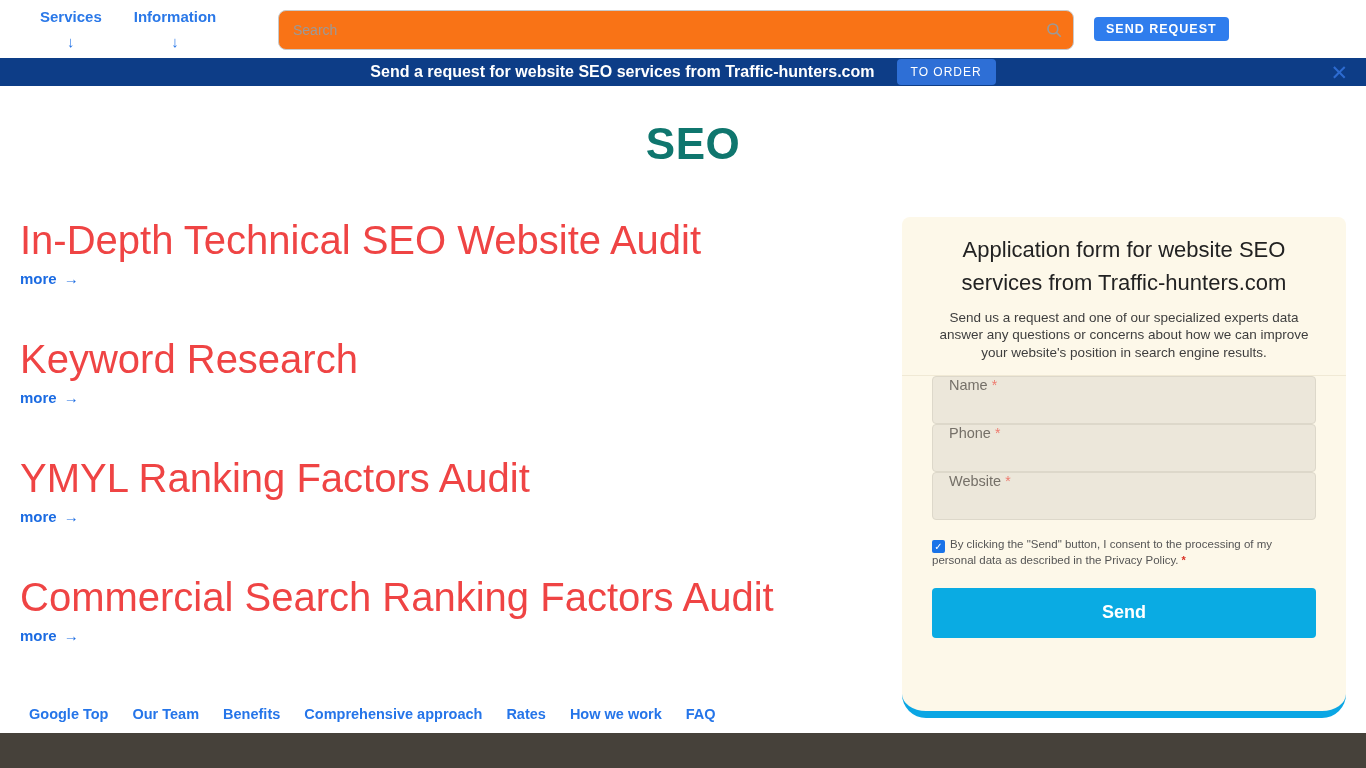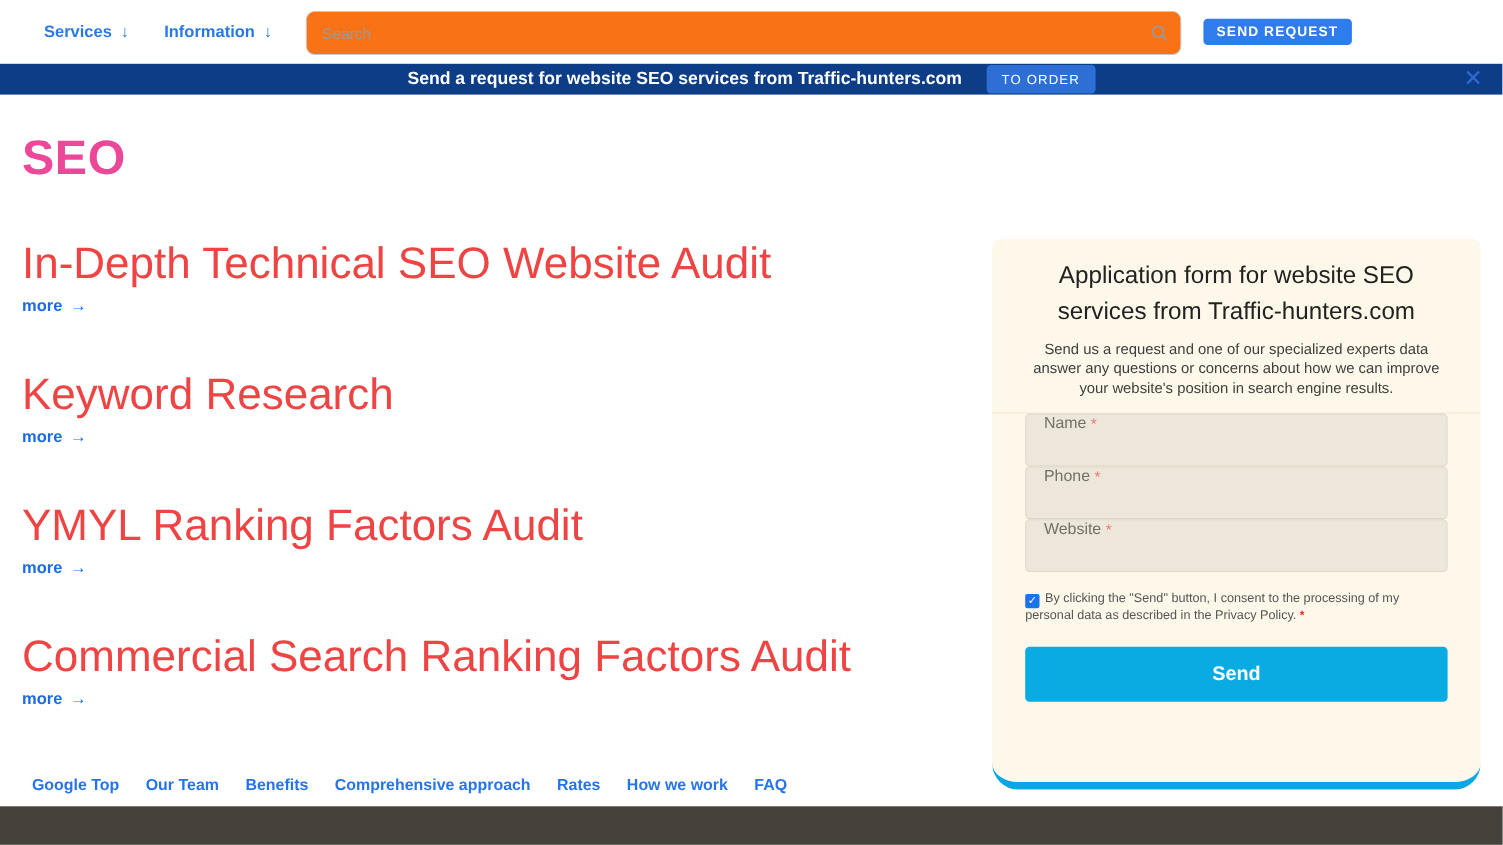--- a/index.html
+++ b/index.html
@@ -3,21 +3,21 @@
 <meta charset="utf-8">
 <style>
   * { margin:0; padding:0; box-sizing:border-box; }
   html,body { width:1366px; height:768px; overflow:hidden; background:#ffffff;
               font-family:"Liberation Sans", sans-serif; }
 
   
   .header { position:relative; height:58px; background:#ffffff; }
   .nav { position:absolute; left:40px; top:0; height:58px; display:flex; align-items:center; gap:32px; }
   .nav-item { display:flex; align-items:center; gap:8px; color:#2a78e8; font-weight:bold;
-              font-size:15px; cursor:pointer; }
+              font-size:15px; cursor:pointer;flex-direction:column; }
   .nav-item .arrow { font-size:15px; font-weight:bold; }
   .search-box { position:absolute; left:278px; top:10px; width:796px; height:40px;
                 border:1px solid #c9c9c9; border-radius:8px; background:#f97316;
                 display:flex; align-items:center; }
   .search-input { flex:1; border:none; outline:none; background:transparent;
                   padding:0 14px; font-size:14px; color:#444;
                   font-family:"Liberation Sans", sans-serif; }
   .search-input::placeholder { color:#9a9a9a; }
   .search-icon { width:38px; display:flex; align-items:center; justify-content:center;
                  color:#9a9a9a; cursor:pointer; }
@@ -32,21 +32,21 @@
   .banner-text { color:#ffffff; font-size:16px; font-weight:bold; }
   .to-order-btn { background:#2e6fd6; color:#fff; border:none; border-radius:4px;
                   height:26px; padding:0 14px; font-size:12px; font-weight:normal;
                   letter-spacing:1px; cursor:pointer;
                   font-family:"Liberation Sans", sans-serif; }
   .banner-close { position:absolute; right:18px; top:50%; transform:translateY(-50%);
                   color:#2d6bd0; font-size:21px; line-height:1; cursor:pointer; font-weight:normal; }
 
   
   .main { position:relative; padding:33px 0 0 20px; height:578px; }
-  .page-title { font-size:44px; font-weight:bold; color:#ec4899; letter-spacing:0.5px; }
+  .page-title { font-size:44px; font-weight:bold; color:#0f766e; letter-spacing:0.5px;text-align:center; }
   .service { margin-top:49px; width:880px; }
   .service-title { font-size:40px; font-weight:normal; color:#ef4444; line-height:1.1;
                    white-space:nowrap; }
   .more-link { display:inline-flex; align-items:center; gap:7px; margin-top:8px;
                color:#1b6be2; font-size:15px; font-weight:bold; cursor:pointer;
                text-decoration:none; }
 
   
   .form-card { position:absolute; left:902px; top:131px; width:444px; height:501px;
                background:#fdf8e9; border-radius:8px 8px 24px 24px;

